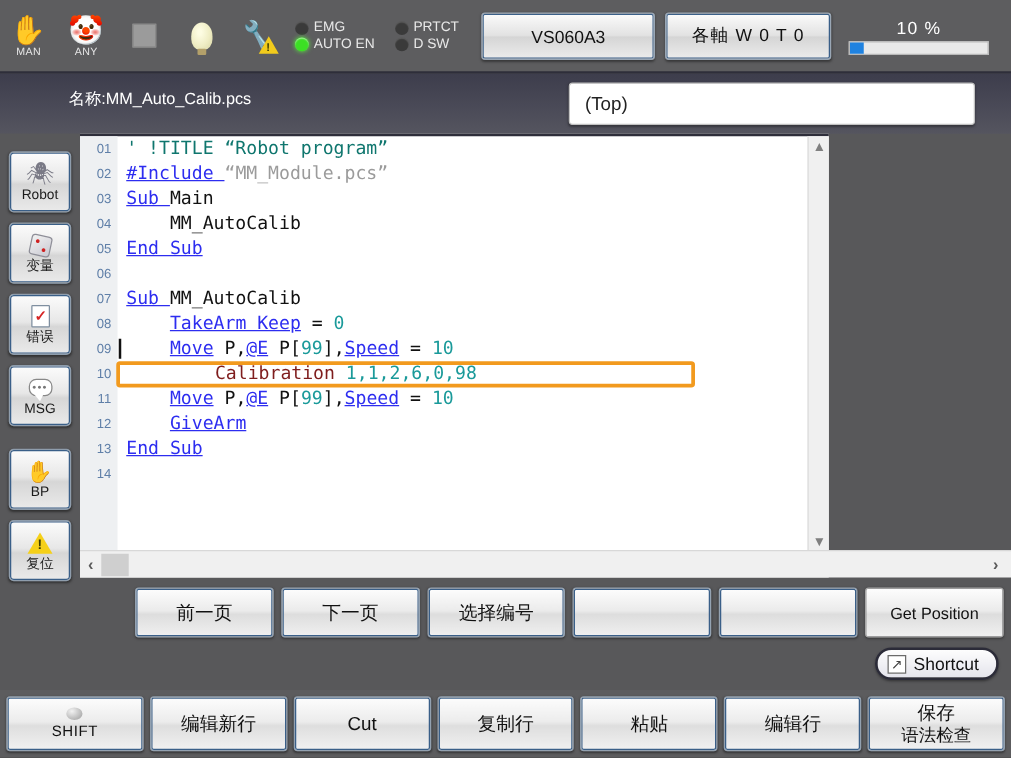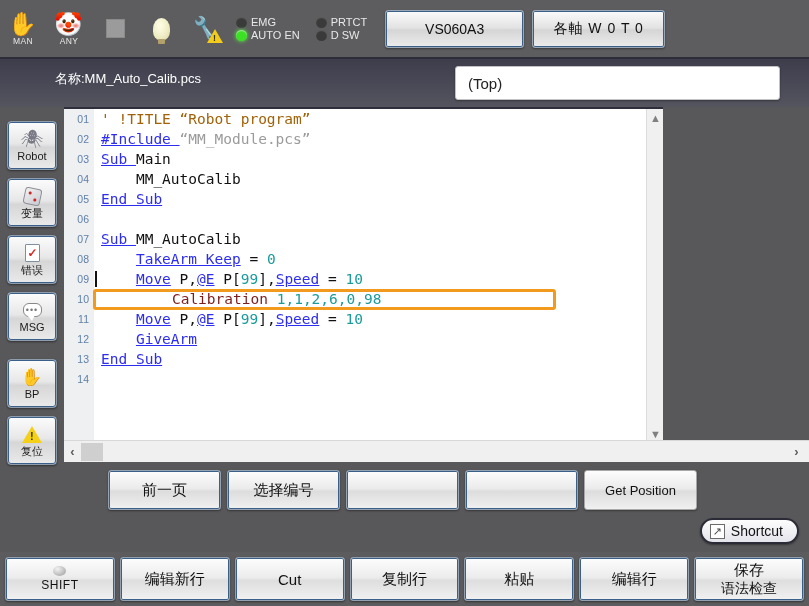--- a/index.html
+++ b/index.html
@@ -191,21 +191,21 @@
     display: flex; align-items: center;
     position: relative;
   }
   .lno {
     width: 30px; text-align: right; padding-right: 5px;
     font-family: "Liberation Sans", sans-serif;
     font-size: 10.5px; color: #5f7fa8;
     flex: 0 0 30px;
   }
   .ctext { padding-left: 7px; }
-  .tk-com { color: #a16207; }
+  .tk-com { color: #0f766e; }
   .tk-kw  { color: #2d2df0; text-decoration: underline; }
   .tk-str { color: #9b9b9b; }
   .tk-num { color: #1a9a9a; }
   .tk-pln { color: #111; }
   .tk-gry { color: #7f1d1d; margin-left: 36px; }
   .caret {
     position: absolute; left: 31px; top: 2px;
     width: 2px; height: 16px; background: #111;
   }
   .hl-box {
@@ -347,20 +347,26 @@
       </div>
       <div class="led-row">
         <span class="led"></span>
         <span class="led-lbl">D SW</span>
       </div>
     </div>
 
     <div class="tb-btn" id="btn-model">VS060A3</div>
     <div class="tb-btn" id="btn-axis">各軸 W 0 T 0</div>
 
+    <div class="speed-box">
+      <div class="speed-val">10 %</div>
+      <div class="speed-track">
+        <div class="speed-fill" id="speed-fill" style="width: 10%;"></div>
+      </div>
+    </div>
   </div>
 
   <div class="namebar">
     <div class="nm">名称:MM_Auto_Calib.pcs</div>
   </div>
   <div class="topsel">(Top)</div>
 
   <div class="sidebar">
     <div class="sb-btn">
       <span class="sb-ic">
@@ -414,20 +420,23 @@
       <div class="hsc-thumb"></div>
       <div class="hsc-arrow right">›</div>
     </div>
   </div>
 
   <div class="fnrow" id="fnrow">
       <div class="fn-btn">
         <span>前一页</span>
       </div>
       <div class="fn-btn">
+        <span>下一页</span>
+      </div>
+      <div class="fn-btn">
         <span>选择编号</span>
       </div>
       <div class="fn-btn">
         <span></span>
       </div>
       <div class="fn-btn">
         <span></span>
       </div>
       <div class="fn-btn plain">
         <span>Get Position</span>

